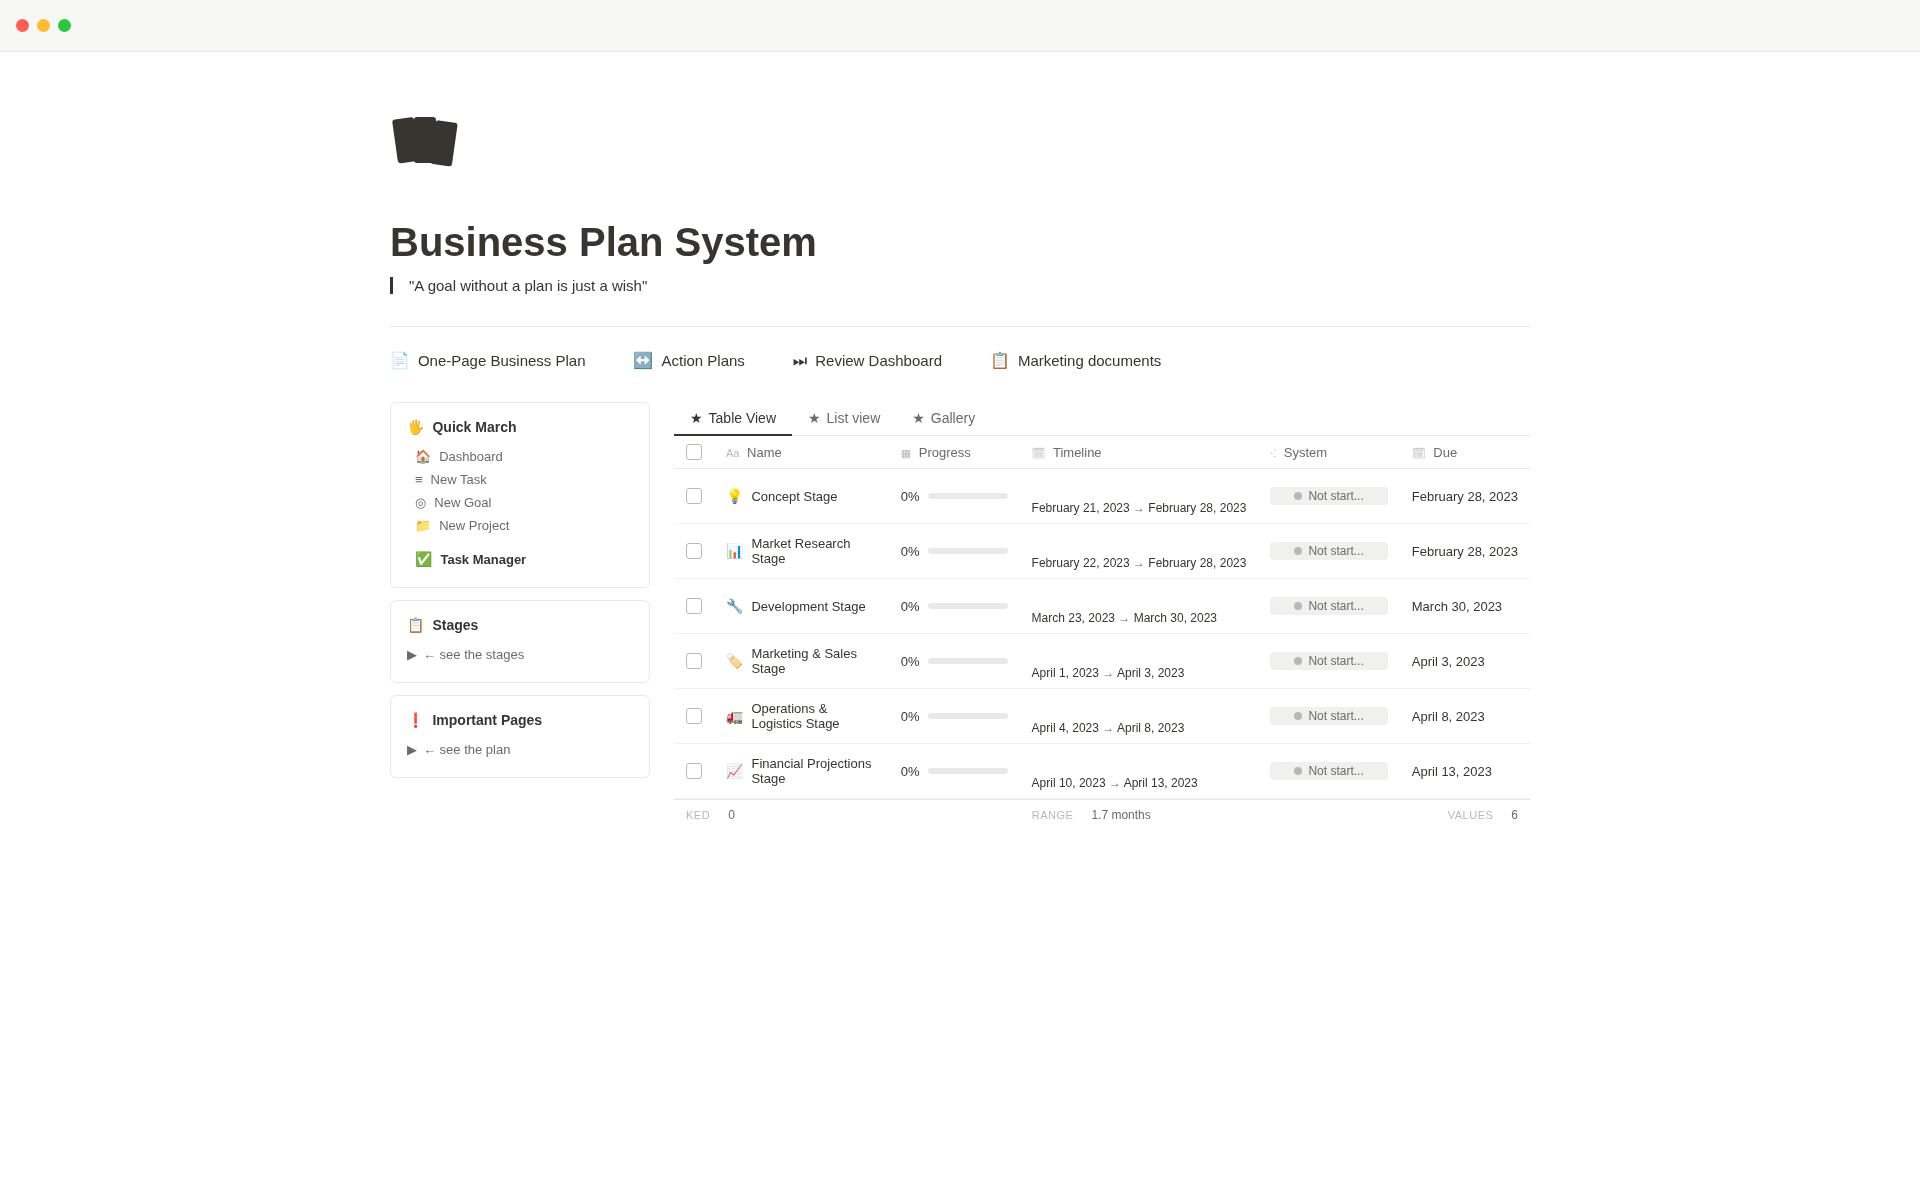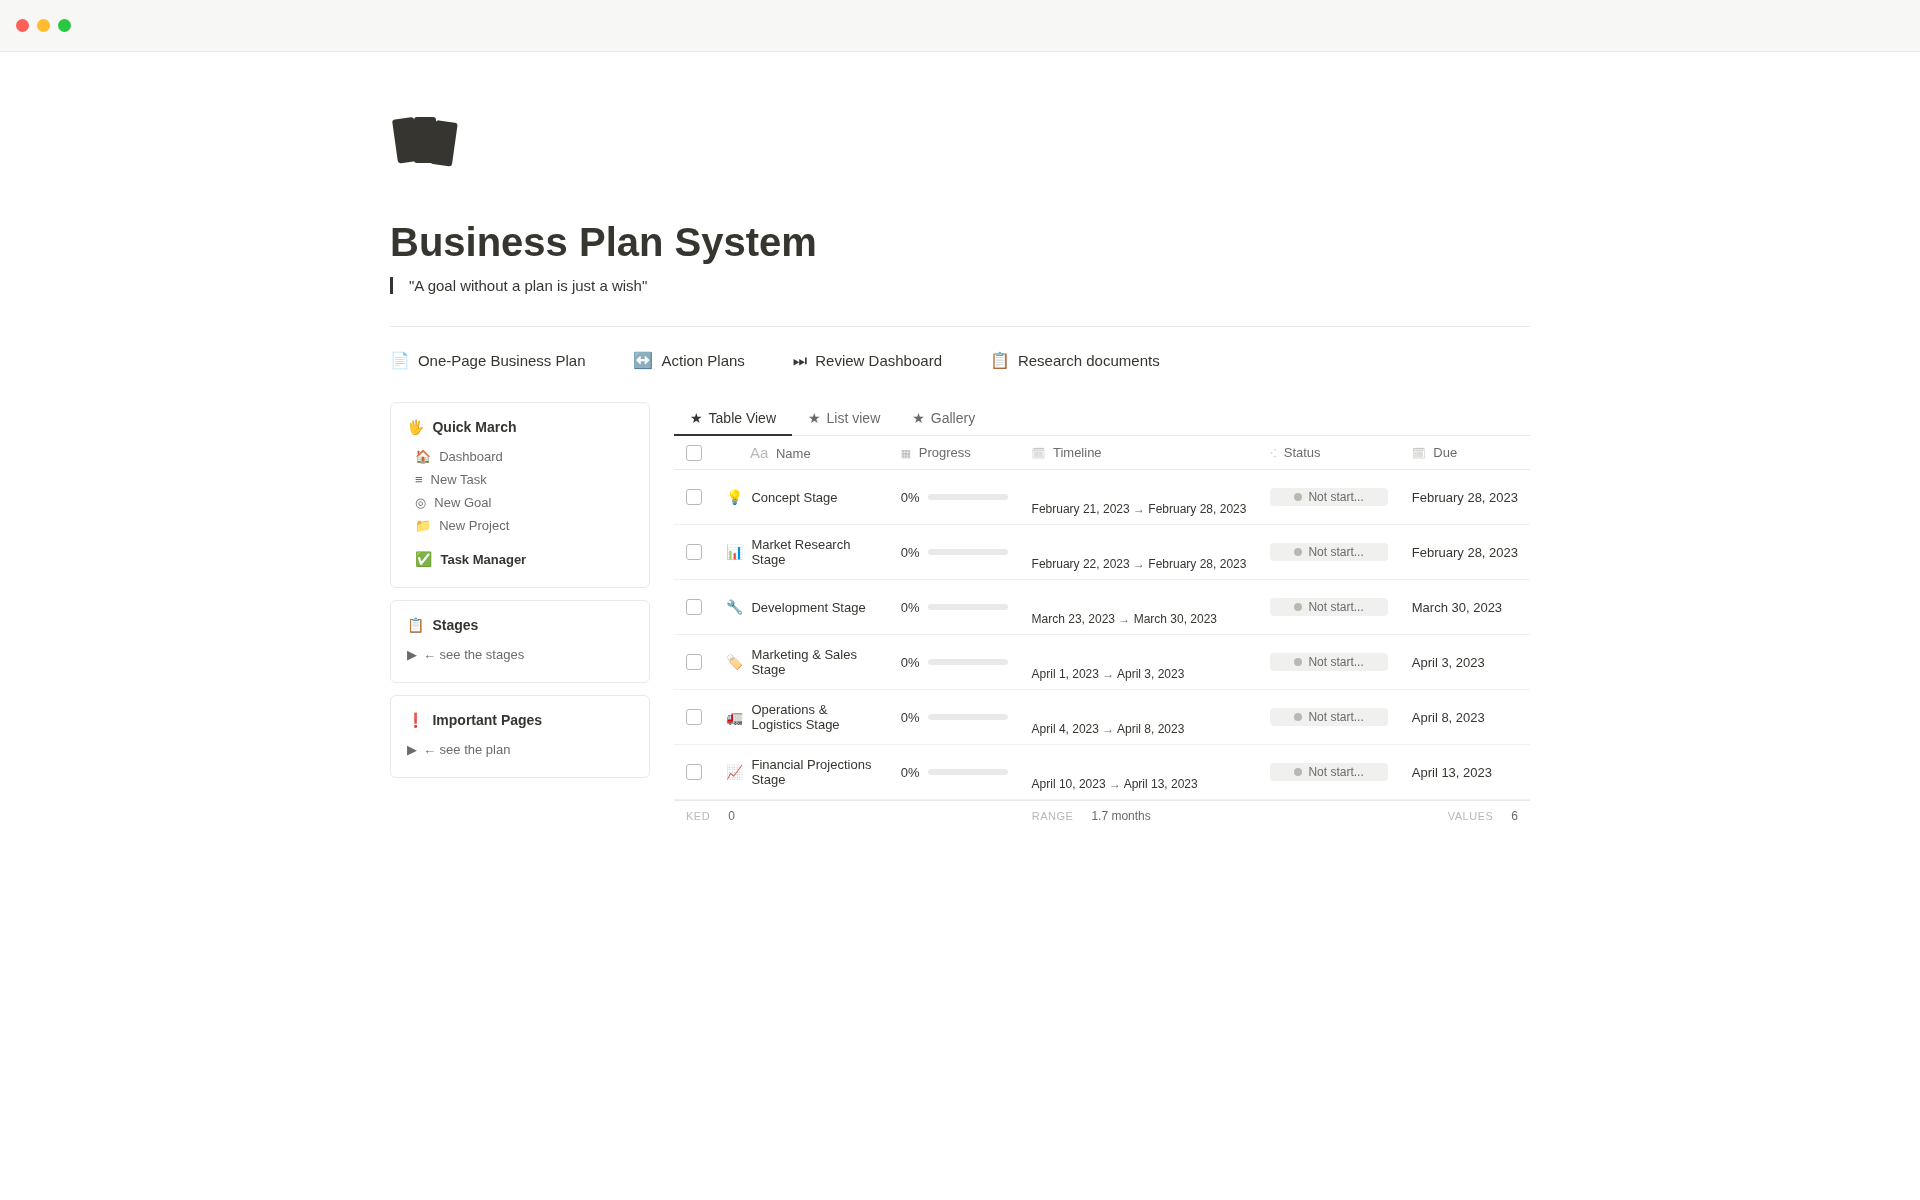--- a/index.html
+++ b/index.html
@@ -327,21 +327,21 @@
     <a class="nav-link-item">
       <span class="nav-icon">↔️</span>
       <span>Action Plans</span>
     </a>
     <a class="nav-link-item">
       <span class="nav-icon">⏭</span>
       <span>Review Dashboard</span>
     </a>
     <a class="nav-link-item">
       <span class="nav-icon">📋</span>
-      <span>Research documents</span>
+      <span>Marketing documents</span>
     </a>
   </div>
 
   <div class="body-layout">
 
     <div class="sidebar">
 
       <div class="sidebar-card">
         <div class="sidebar-section-title">
           <span>🖐️</span>
@@ -411,34 +411,34 @@
       </div>
 
       <div class="table-container">
         <table>
           <thead>
             <tr>
               <th class="checkbox-col">
                 <div class="checkbox"></div>
               </th>
               <th>
-                <span style="font-size:15px; color:#b8b8b5; margin-right:4px;margin-left:24px;">Aa</span>
+                <span style="font-size:11px; color:#b8b8b5; margin-right:4px;">Aa</span>
                 <span>Name</span>
               </th>
               <th>
                 <span style="font-size:11px; color:#b8b8b5; margin-right:4px;">▦</span>
                 <span>Progress</span>
               </th>
               <th>
                 <span style="font-size:11px; color:#b8b8b5; margin-right:4px;">🗓</span>
                 <span>Timeline</span>
               </th>
               <th>
                 <span style="font-size:11px; color:#b8b8b5; margin-right:4px;">⁖</span>
-                <span>Status</span>
+                <span>System</span>
               </th>
               <th>
                 <span style="font-size:11px; color:#b8b8b5; margin-right:4px;">🗓</span>
                 <span>Due</span>
               </th>
             </tr>
           </thead>
           <tbody id="table-body">
           <tr>
       <td class="checkbox-col">

